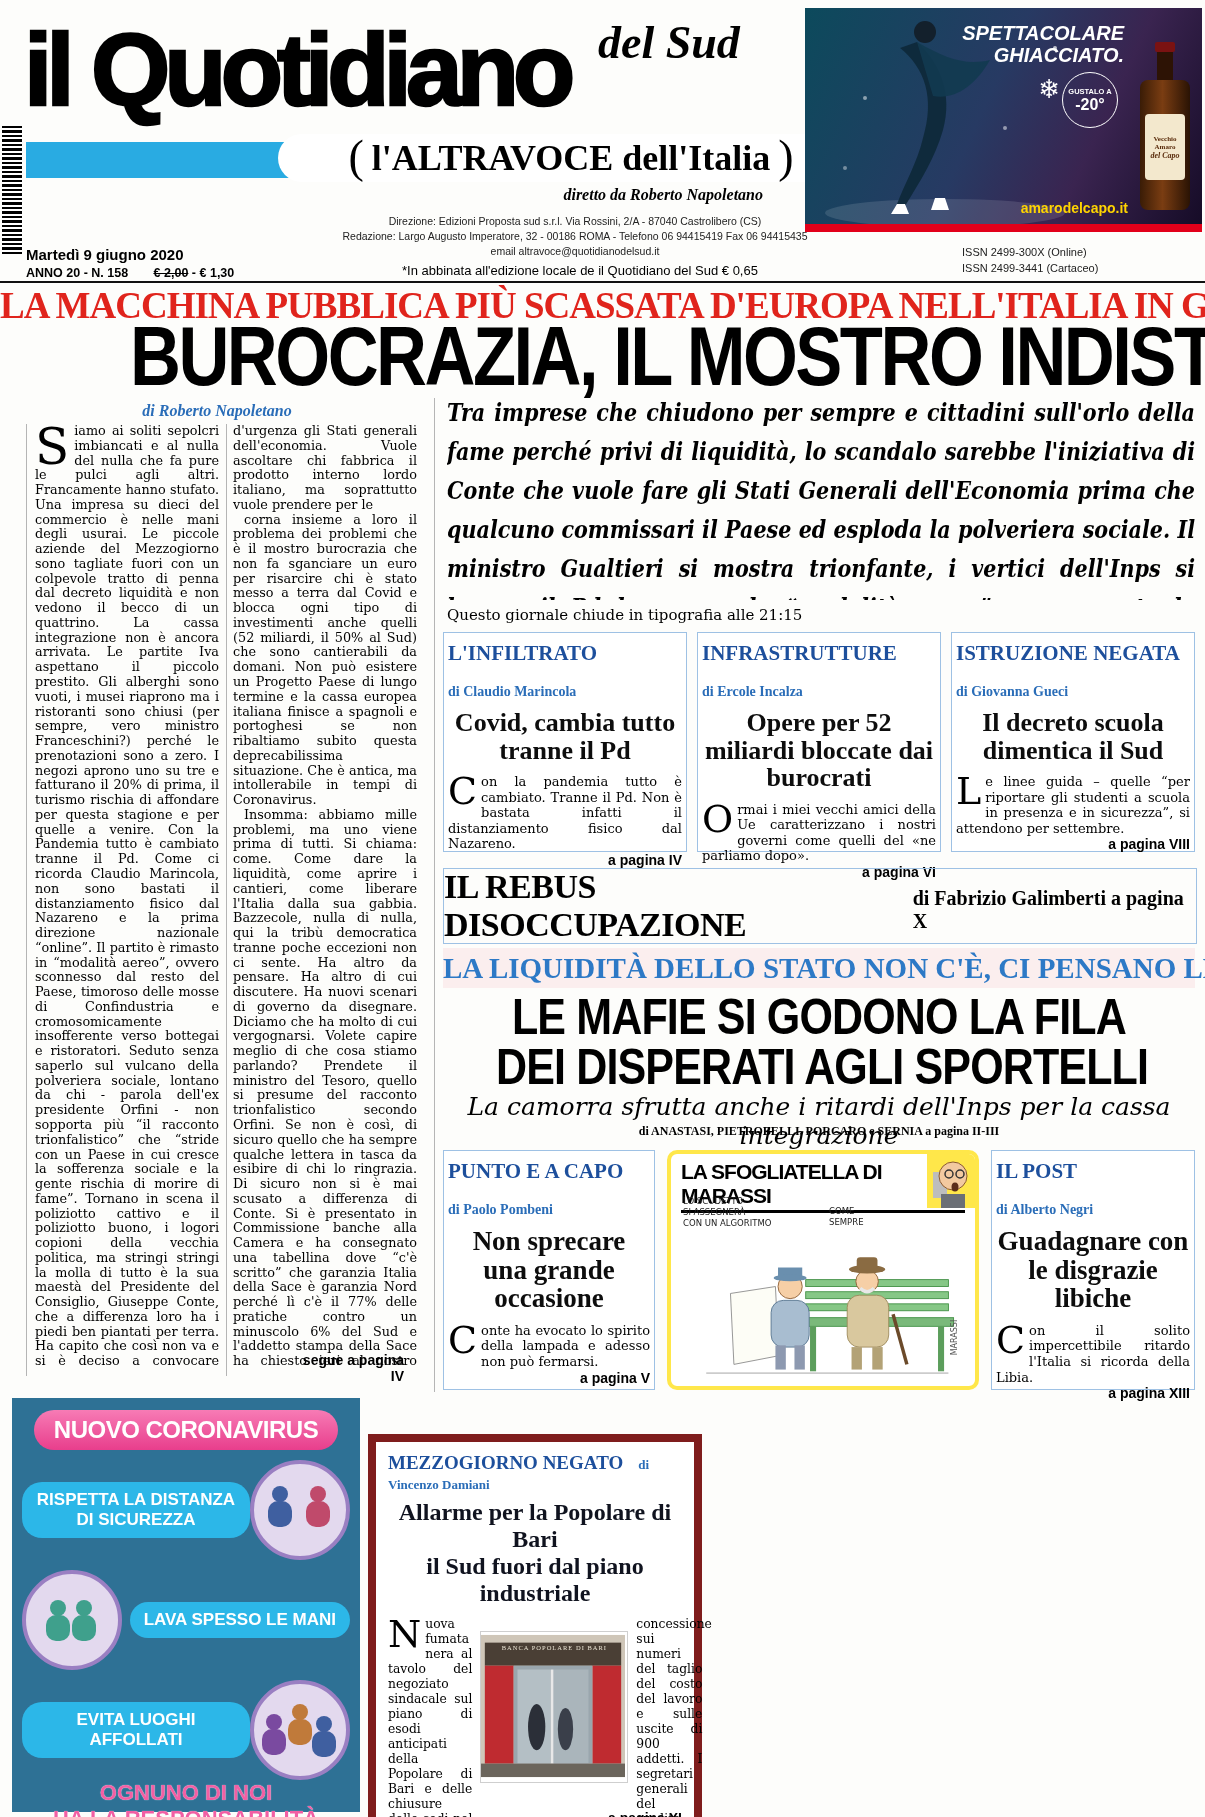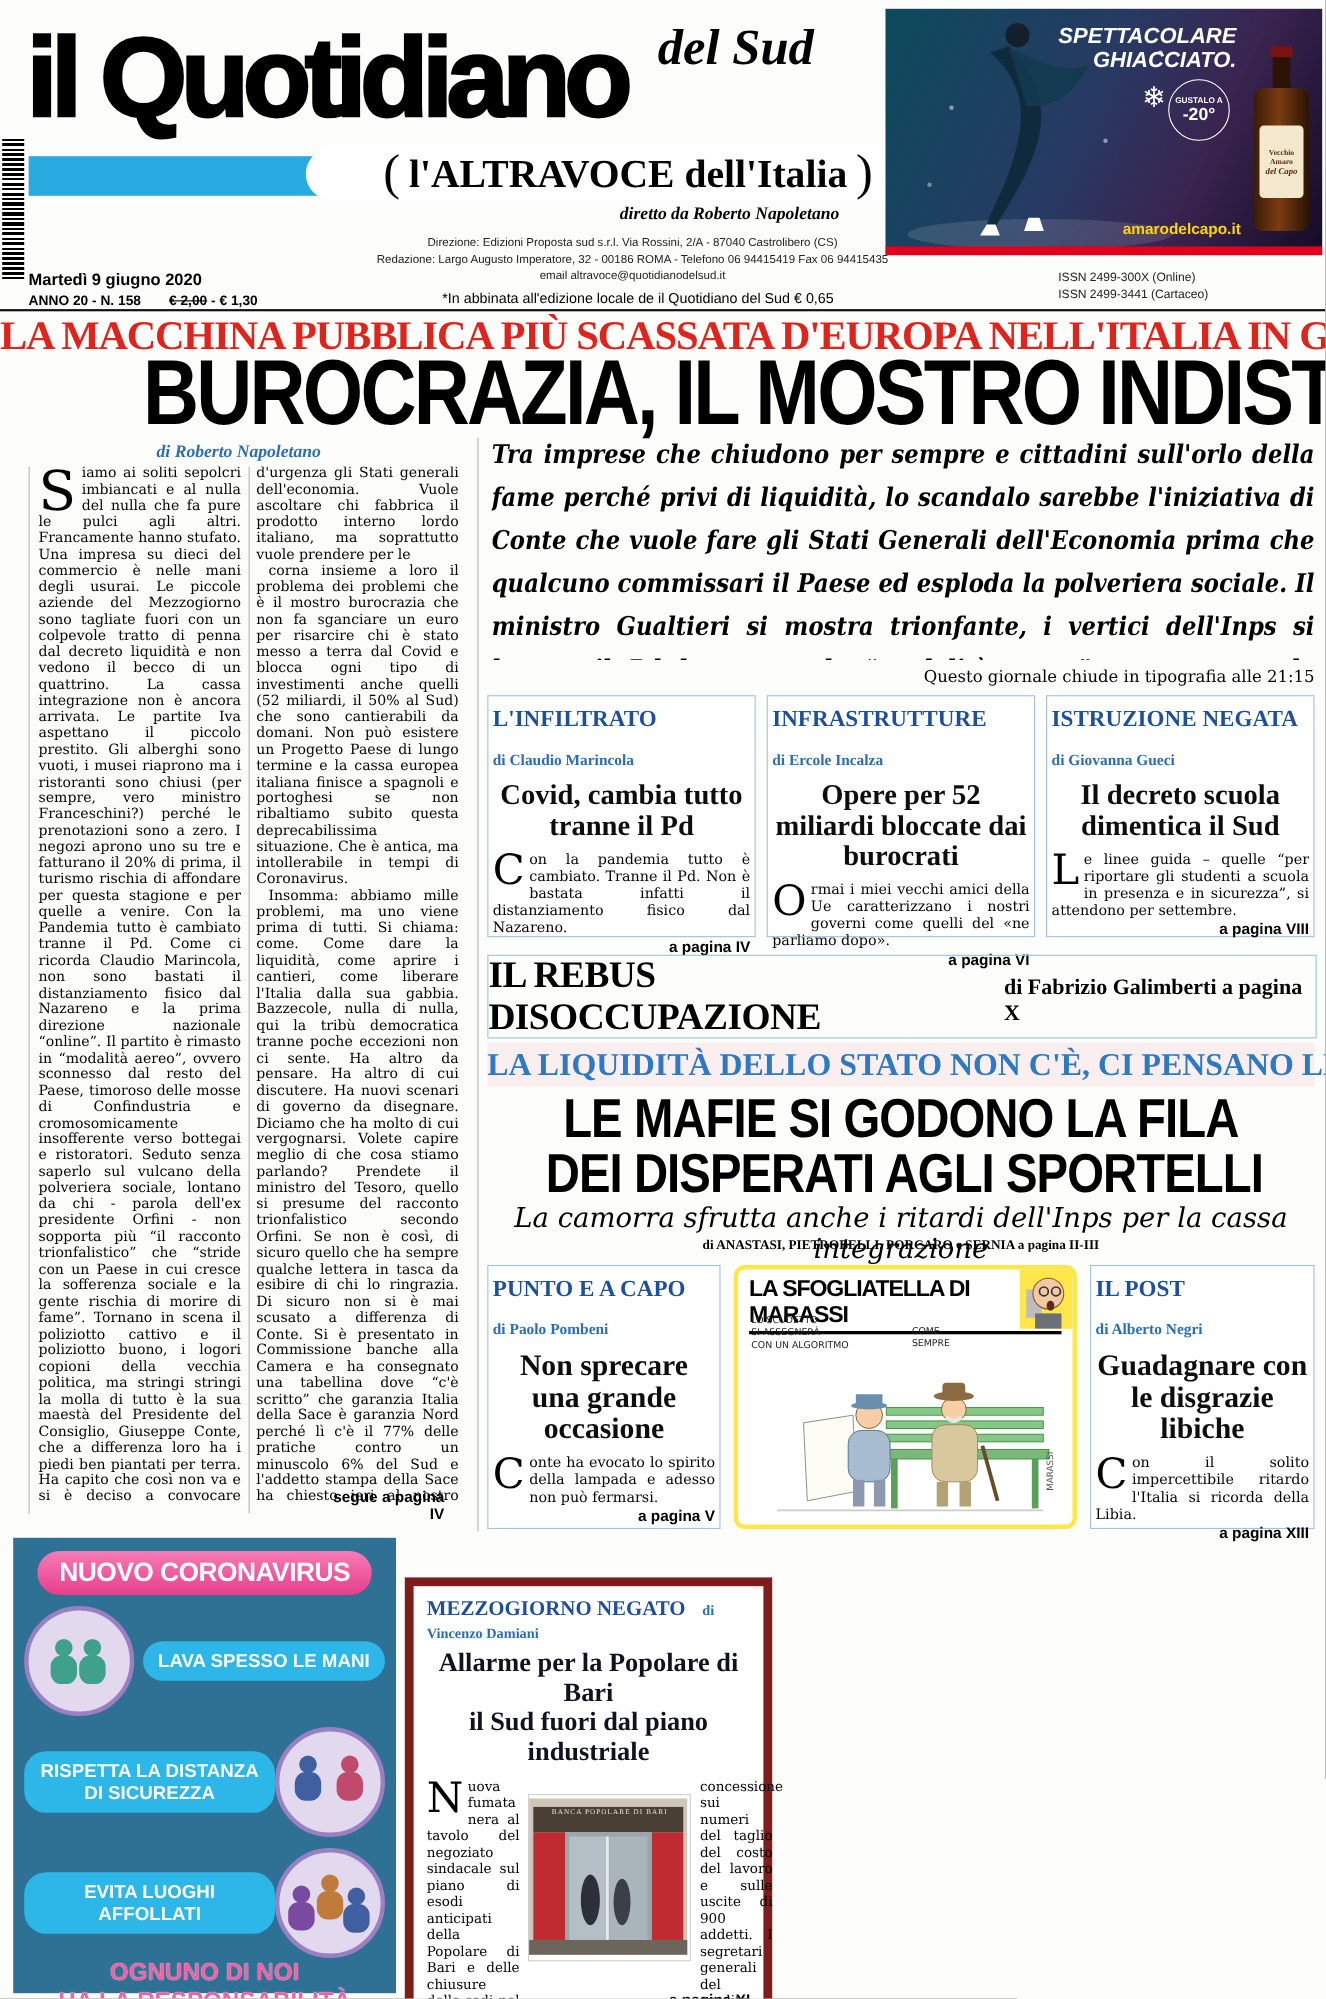--- a/index.html
+++ b/index.html
@@ -72,21 +72,21 @@
   .dcap{float:left;font-size:50px;line-height:40px;margin:3px 5px 0 0;font-family:"DejaVu Serif",serif;}
   .dcap.small{font-size:38px;line-height:31px;margin:2px 4px 0 0;}
   .segue{left:292px;top:1352px;width:112px;text-align:right;
     font-family:"Liberation Sans",sans-serif;font-weight:700;font-size:14px;}
   .vrule{left:434px;top:398px;width:1px;height:994px;background:#b5b5b5;}
 
   
   .intro{left:447px;top:394px;width:748px;height:206px;overflow:hidden;}
   .intro .in{width:850px;transform:scaleX(.88);transform-origin:left top;
     font-weight:700;font-style:italic;font-size:23.5px;line-height:39px;text-align:justify;}
-  .closing{left:447px;top:606px;width:748px;text-align:right;font-size:15px;}
+  .closing{left:447px;top:606px;width:748px;text-align:left;font-size:15px;}
   .boxrow{left:443px;top:632px;width:752px;height:220px;display:flex;gap:10px;}
   .bbox{flex:1;border:1px solid #9ec1e4;background:#fff;padding:8px 4px 6px;display:flex;flex-direction:column;}
   .sec-kicker{font-family:"Liberation Serif",serif;font-weight:700;font-size:21px;color:#1d4f9c;}
   .sec-author{font-family:"Liberation Serif",serif;font-weight:700;font-size:14px;color:#2a6db8;margin-top:18px;}
   .sec-title{font-family:"Liberation Serif",serif;font-weight:700;font-size:26px;line-height:1.06;
     color:#0d0d0d;text-align:center;margin-top:9px;}
   .sec-body{margin-top:10px;font-size:13px;line-height:1.2;text-align:justify;}
   .pgref{font-family:"Liberation Sans",sans-serif;font-weight:700;font-size:14px;text-align:right;margin-top:auto;}
   .rebus{left:443px;top:868px;width:752px;height:74px;border:1px solid #9ec1e4;
     display:flex;align-items:center;justify-content:center;gap:18px;}
@@ -333,32 +333,32 @@
       <div class="sec-author">di Alberto Negri</div>
       <div class="sec-title">Guadagnare con le disgrazie libiche</div>
       <div class="sec-body"><span class="dcap small">C</span><span>on il solito impercettibile ritardo l'Italia si ricorda della Libia.</span></div>
       <div class="pgref">a pagina XIII</div>
     </div>
   </div>
 
   <div class="abs covid">
     <div class="cv-title">NUOVO CORONAVIRUS</div>
     <div class="cv-row">
-      <div class="cv-circle">
-        <span class="person" style="left:24px;top:26px;background:#3fa08c;"></span>
-        <span class="person" style="left:50px;top:26px;background:#3fa08c;"></span>
-      </div>
-      <div class="cv-pill">LAVA SPESSO LE MANI</div>
-    </div>
-    <div class="cv-row">
       <div class="cv-pill" style="max-width:200px;">RISPETTA LA DISTANZA DI SICUREZZA</div>
       <div class="cv-circle">
         <span class="person" style="left:18px;top:22px;background:#3f5fa0;"></span>
         <span class="person" style="left:56px;top:22px;background:#c04a6b;"></span>
       </div>
+    </div>
+    <div class="cv-row">
+      <div class="cv-circle">
+        <span class="person" style="left:24px;top:26px;background:#3fa08c;"></span>
+        <span class="person" style="left:50px;top:26px;background:#3fa08c;"></span>
+      </div>
+      <div class="cv-pill">LAVA SPESSO LE MANI</div>
     </div>
     <div class="cv-row">
       <div class="cv-pill">EVITA LUOGHI AFFOLLATI</div>
       <div class="cv-circle">
         <span class="person" style="left:12px;top:30px;background:#7a4aa0;"></span>
         <span class="person" style="left:38px;top:20px;background:#c07a3a;"></span>
         <span class="person" style="left:62px;top:32px;background:#3f5fa0;"></span>
       </div>
     </div>
     <div class="cv-footer">

